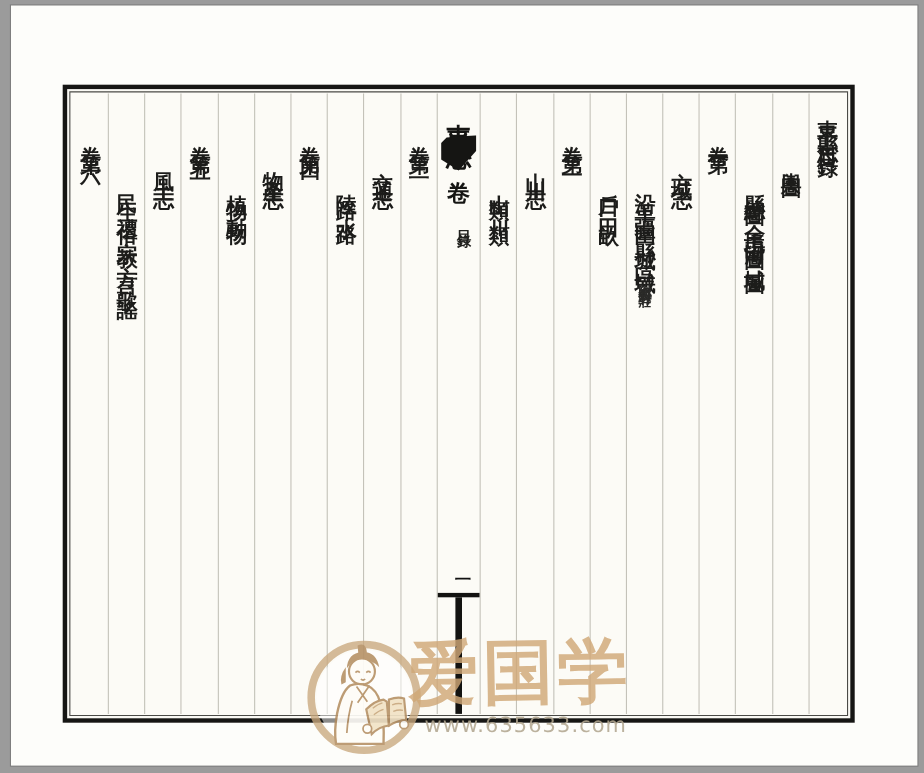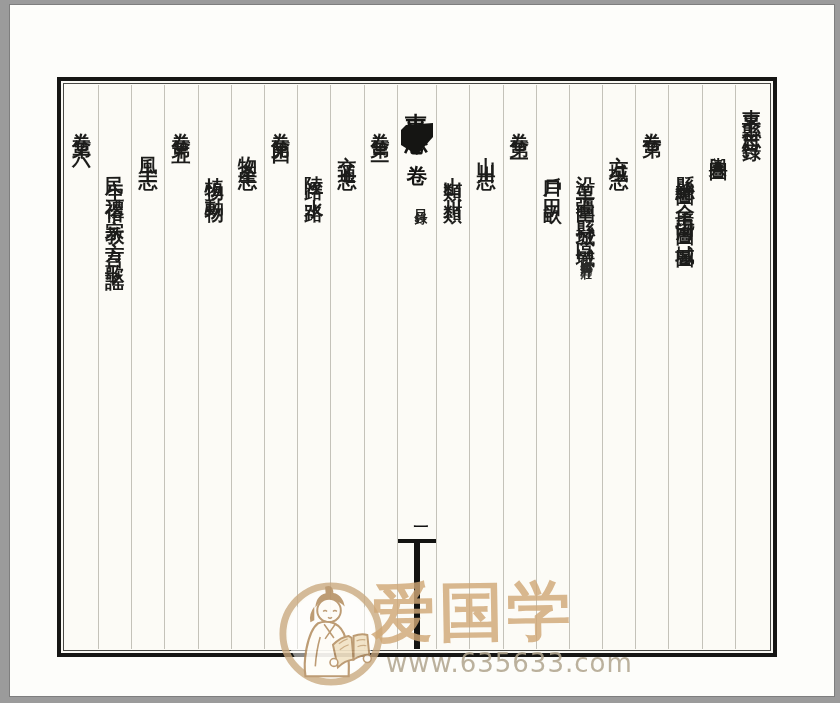--- a/index.html
+++ b/index.html
@@ -67,21 +67,21 @@
   
   .wm{position:absolute;z-index:30;pointer-events:none;}
   .wm-badge{left:277px;top:580px;width:108px;height:108px;opacity:.92;}
   .wm-brand{
     left:371px;top:574px;font-size:64px;font-weight:bold;line-height:1.2;
     letter-spacing:4px;color:rgba(207,167,118,.82);
     font-family:"DejaVu Sans","Liberation Sans",sans-serif;
     transform:rotate(-1deg);
   }
   .wm-url{
-    left:386px;top:648px;font-size:26px;letter-spacing:1px;
+    left:386px;top:648px;font-size:19px;letter-spacing:1px;
     color:rgba(178,166,144,.88);
     font-family:"DejaVu Sans","Liberation Sans",sans-serif;
   }
 </style>
 </head>
 <body>
 
 <div class="page">
   <div class="frame">
     <div class="cols">

